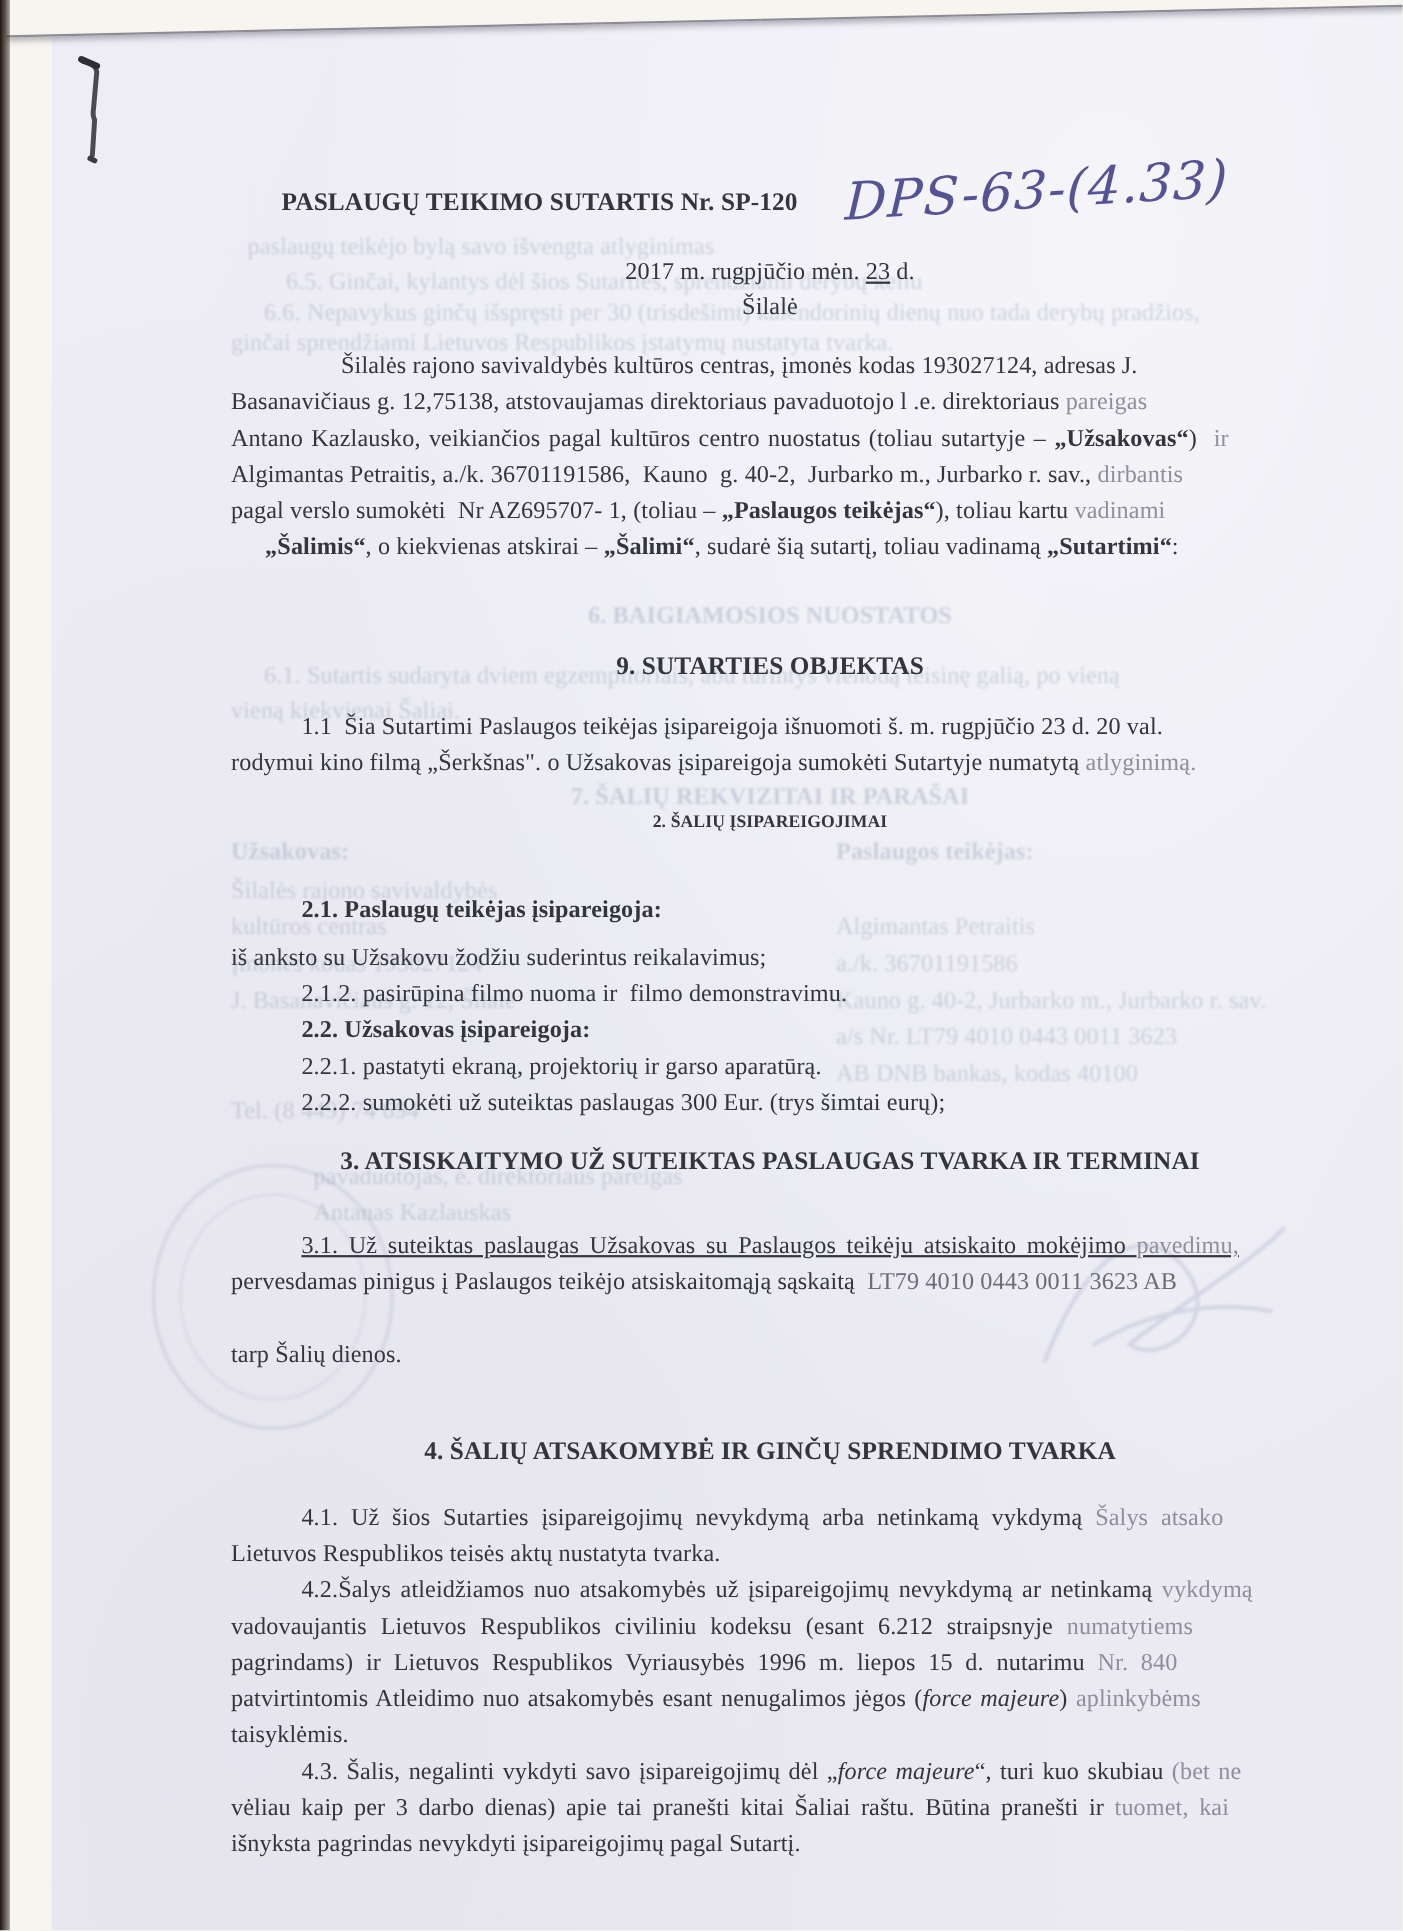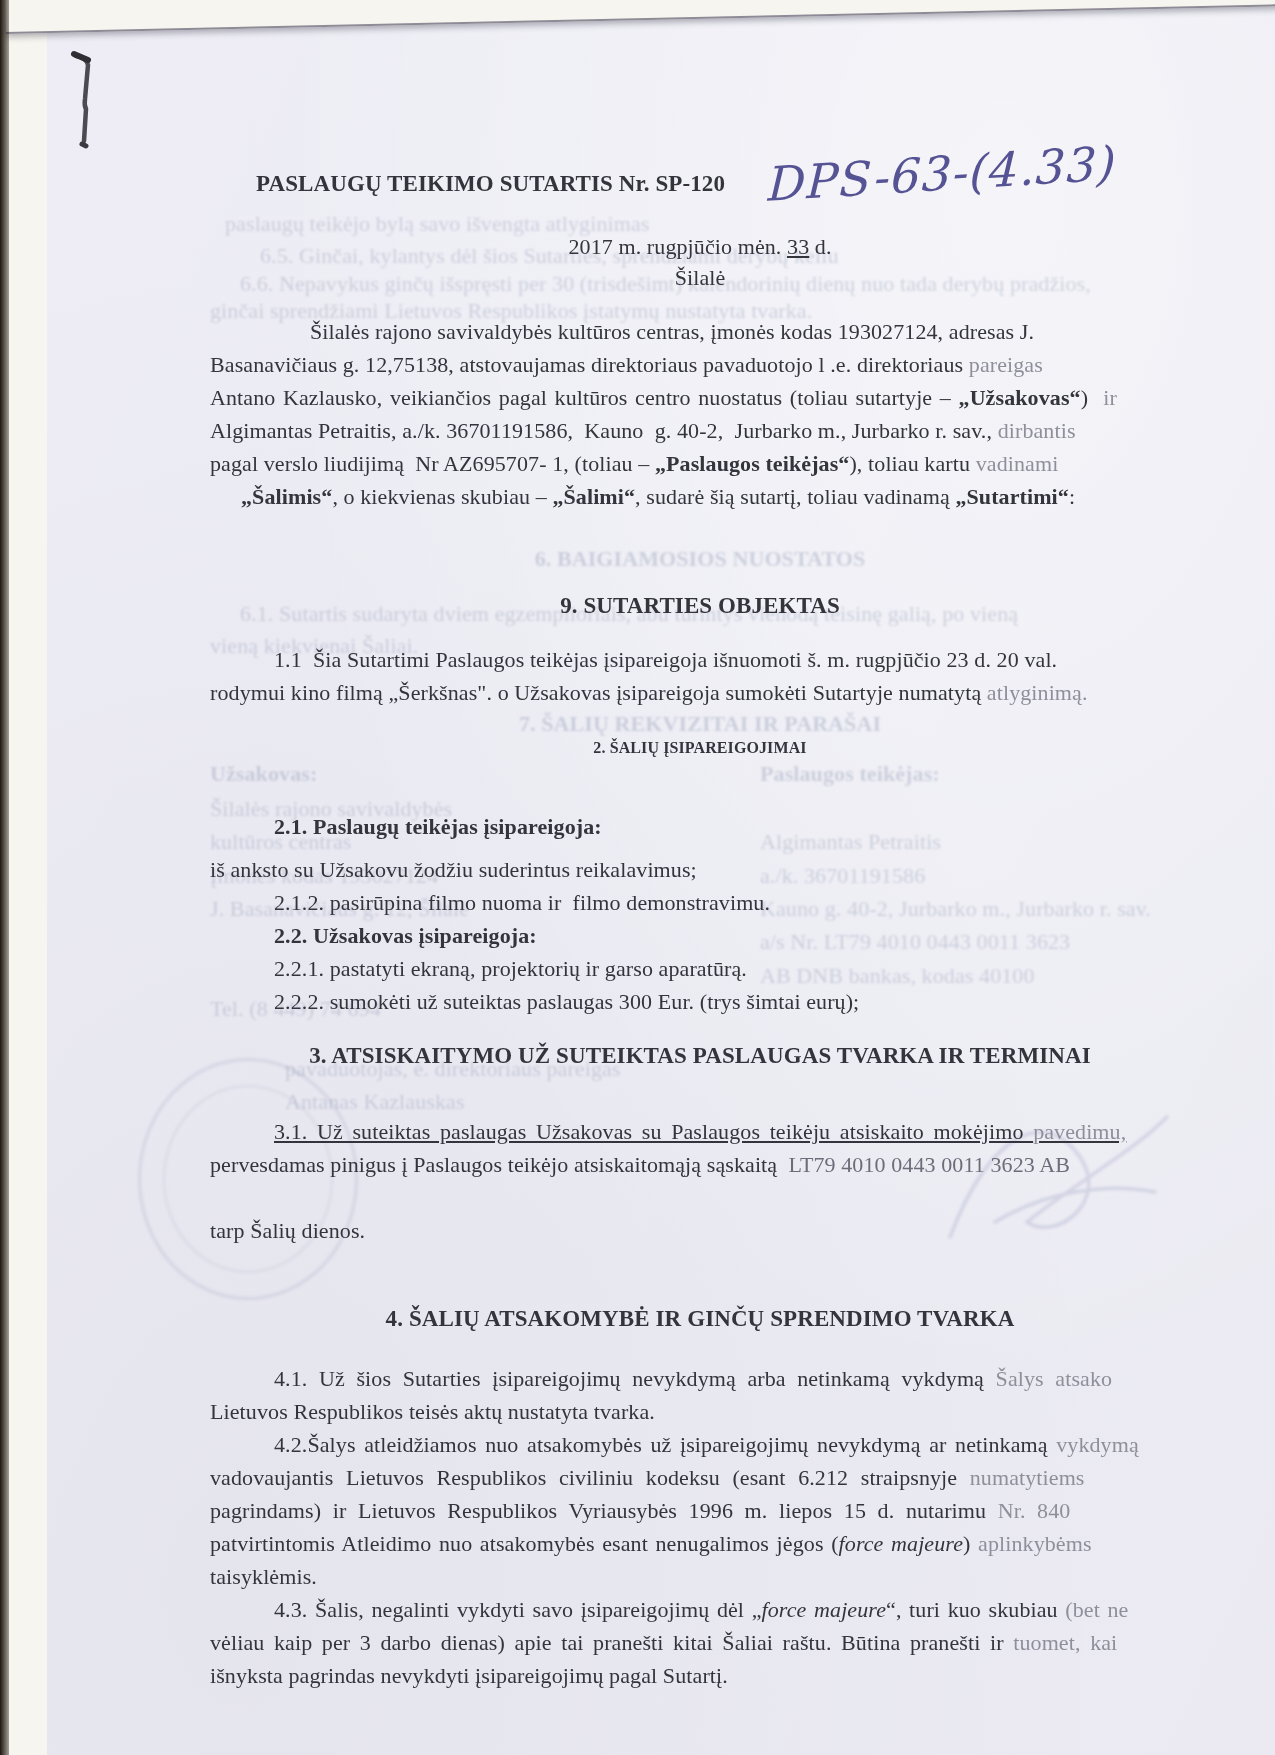--- a/index.html
+++ b/index.html
@@ -98,28 +98,28 @@
     <div class="stamp-inner"></div>
   </div>
 
   <svg class="signature" width="250" height="210" viewBox="0 0 250 210">
     <path d="M15,165 C55,60 110,35 145,85 C175,130 120,170 92,150 C135,115 200,78 232,45
              M60,150 C110,120 170,110 220,120" fill="none" stroke="#4a5694" stroke-width="3.5" stroke-linecap="round"></path>
   </svg>
 
   <div class="layer" id="text-layer">
       <div class="line" style="top: 170px; left: 256px; font-size: 23px; font-weight: bold;"><span>PASLAUGŲ TEIKIMO SUTARTIS Nr. SP-120</span></div>
-      <div class="line" style="top: 233px; left: 210px; width: 980px; text-align: center;"><span>2017 m. rugpjūčio mėn. </span><span style="text-decoration: underline;">33</span><span> d.</span></div>
+      <div class="line" style="top: 233px; left: 210px; width: 980px; text-align: center;"><span>2017 m. rugpjūčio mėn. </span><span style="text-decoration: underline;">23</span><span> d.</span></div>
       <div class="line" style="top: 264px; left: 210px; width: 980px; text-align: center;"><span>Šilalė</span></div>
       <div class="line" style="top: 318px; left: 210px; text-indent: 100px;"><span>Šilalės rajono savivaldybės kultūros centras, įmonės kodas 193027124, adresas J.</span></div>
       <div class="line" style="top: 351px; left: 210px;"><span>Basanavičiaus g. 12,75138, atstovaujamas direktoriaus pavaduotojo l .e. direktoriaus </span><span class="fade">pareigas</span></div>
       <div class="line" style="top: 384px; left: 210px; word-spacing: 2px;"><span>Antano Kazlausko, veikiančios pagal kultūros centro nuostatus (toliau sutartyje – </span><span style="font-weight: bold;">„Užsakovas“</span><span>)  </span><span class="fade">ir</span></div>
       <div class="line" style="top: 417px; left: 210px;"><span>Algimantas Petraitis, a./k. 36701191586,  Kauno  g. 40-2,  Jurbarko m., Jurbarko r. sav., </span><span class="fade">dirbantis</span></div>
-      <div class="line" style="top: 450px; left: 210px;"><span>pagal verslo liudijimą  Nr AZ695707- 1, (toliau – </span><span style="font-weight: bold;">„Paslaugos teikėjas“</span><span>), toliau kartu </span><span class="fade">vadinami</span></div>
-      <div class="line" style="top: 483px; left: 210px;"><span style="font-weight: bold; margin-left: 31px;">„Šalimis“</span><span>, o kiekvienas skubiau – </span><span style="font-weight: bold;">„Šalimi“</span><span>, sudarė šią sutartį, toliau vadinamą </span><span style="font-weight: bold;">„Sutartimi“</span><span>:</span></div>
+      <div class="line" style="top: 450px; left: 210px;"><span>pagal verslo sumokėti  Nr AZ695707- 1, (toliau – </span><span style="font-weight: bold;">„Paslaugos teikėjas“</span><span>), toliau kartu </span><span class="fade">vadinami</span></div>
+      <div class="line" style="top: 483px; left: 210px;"><span style="font-weight: bold; margin-left: 31px;">„Šalimis“</span><span>, o kiekvienas atskirai – </span><span style="font-weight: bold;">„Šalimi“</span><span>, sudarė šią sutartį, toliau vadinamą </span><span style="font-weight: bold;">„Sutartimi“</span><span>:</span></div>
       <div class="line" style="top: 592px; left: 210px; width: 980px; text-align: center; font-size: 23px; font-weight: bold;"><span>9. SUTARTIES OBJEKTAS</span></div>
       <div class="line" style="top: 646px; left: 210px; text-indent: 64px;"><span>1.1  Šia Sutartimi Paslaugos teikėjas įsipareigoja išnuomoti š. m. rugpjūčio 23 d. 20 val.</span></div>
       <div class="line" style="top: 679px; left: 210px;"><span>rodymui kino filmą „Šerkšnas". o Užsakovas įsipareigoja sumokėti Sutartyje numatytą </span><span class="fade">atlyginimą.</span></div>
       <div class="line" style="top: 738px; left: 210px; width: 980px; text-align: center; font-size: 16px; font-weight: bold;"><span>2. ŠALIŲ ĮSIPAREIGOJIMAI</span></div>
       <div class="line" style="top: 790px; left: 210px; text-indent: 64px; font-weight: bold; margin-top: 23px;"><span>2.1. Paslaugų teikėjas įsipareigoja:</span></div>
       <div class="line" style="top: 856px; left: 210px;"><span>iš anksto su Užsakovu žodžiu suderintus reikalavimus;</span></div>
       <div class="line" style="top: 889px; left: 210px; text-indent: 64px;"><span>2.1.2. pasirūpina filmo nuoma ir  filmo demonstravimu.</span></div>
       <div class="line" style="top: 922px; left: 210px; text-indent: 64px; font-weight: bold;"><span>2.2. Užsakovas įsipareigoja:</span></div>
       <div class="line" style="top: 955px; left: 210px; text-indent: 64px;"><span>2.2.1. pastatyti ekraną, projektorių ir garso aparatūrą.</span></div>
       <div class="line" style="top: 988px; left: 210px; text-indent: 64px;"><span>2.2.2. sumokėti už suteiktas paslaugas 300 Eur. (trys šimtai eurų);</span></div>

